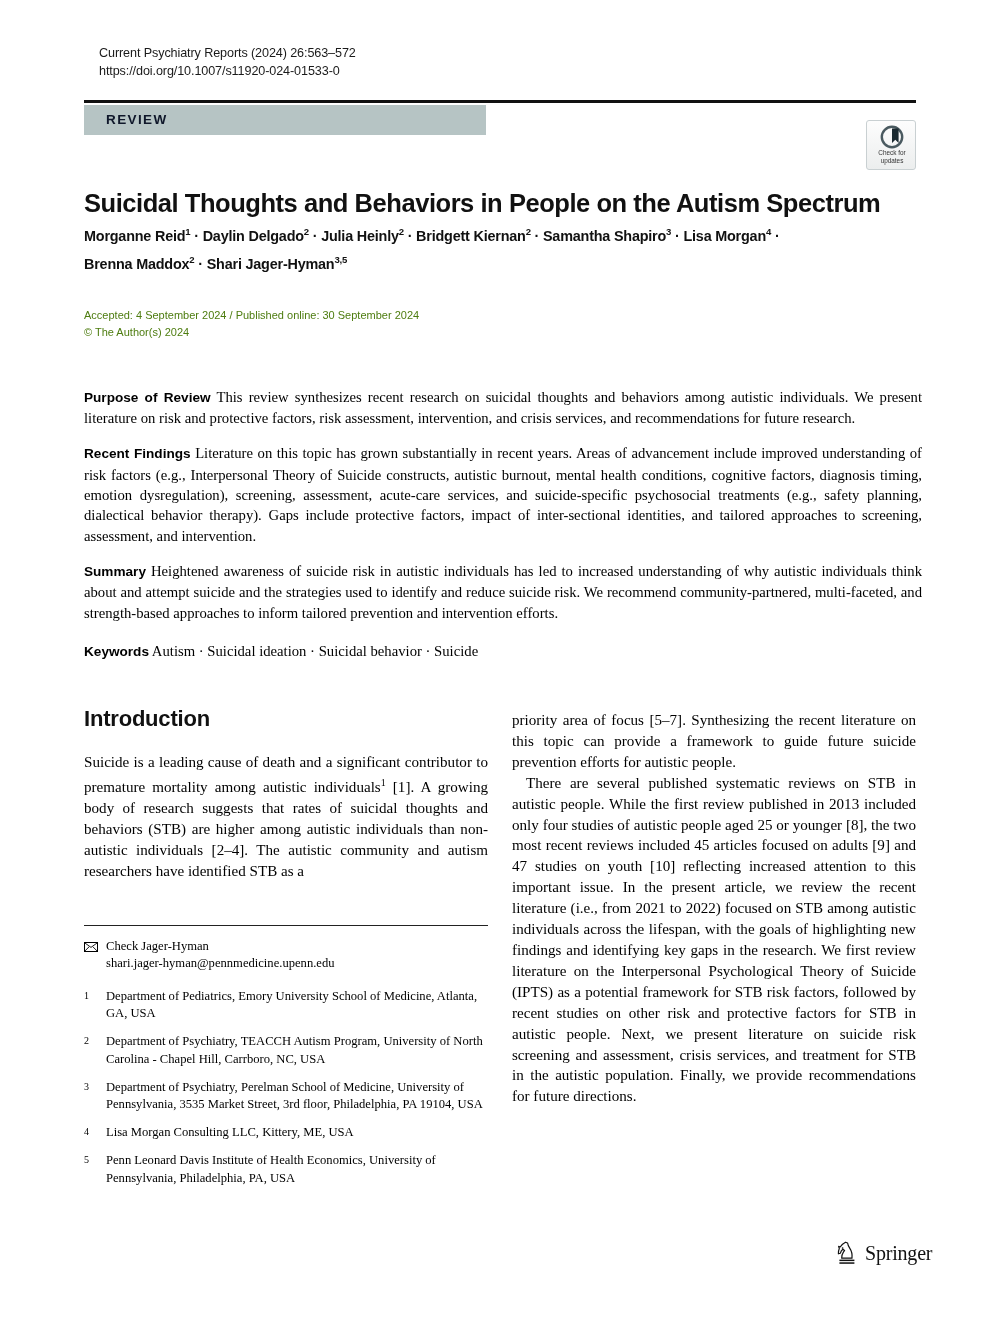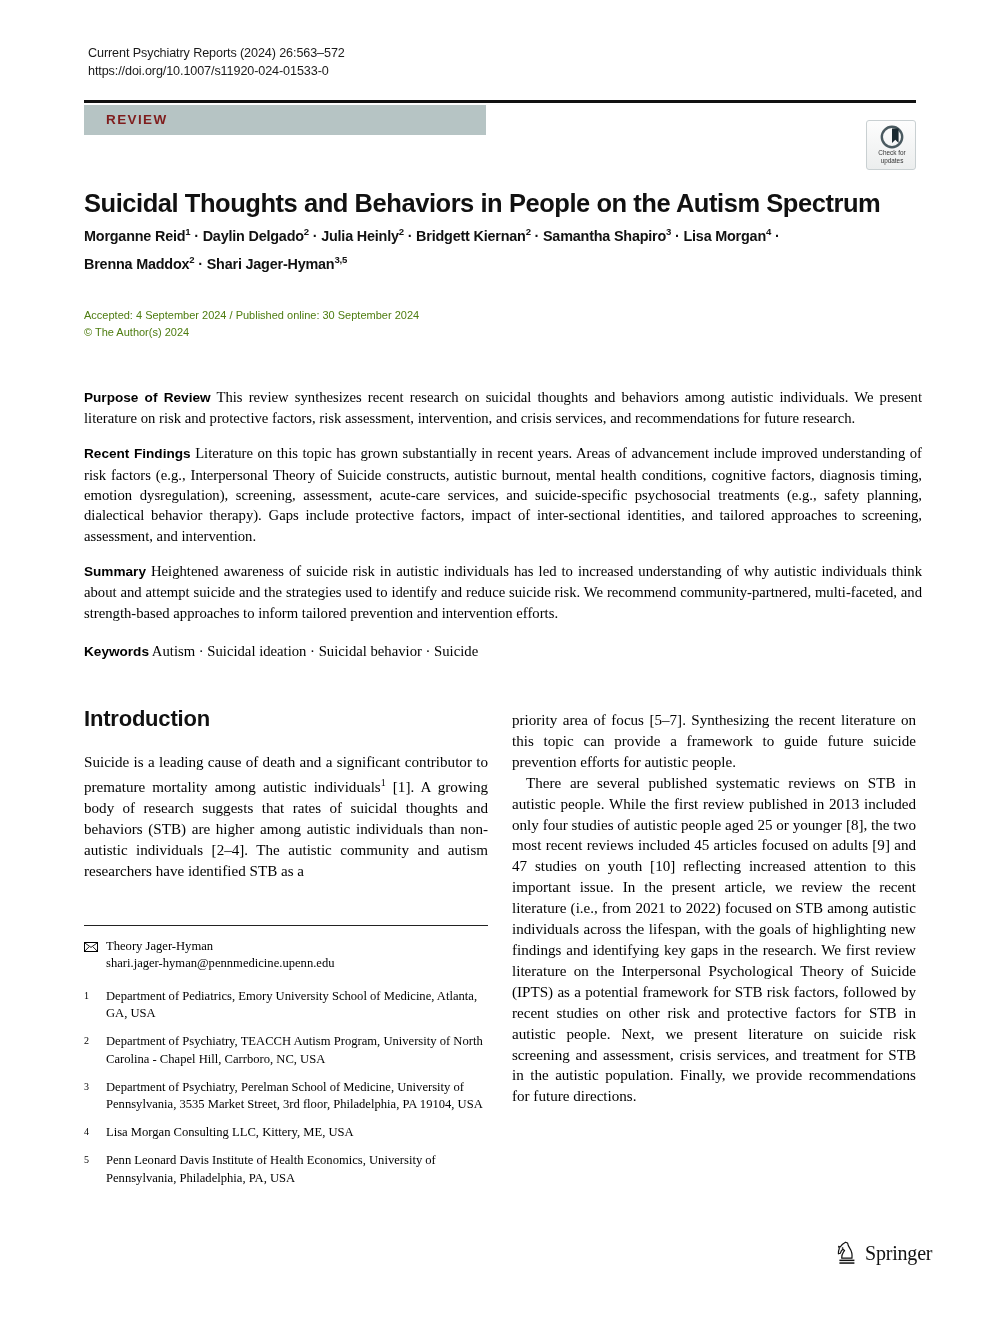--- a/index.html
+++ b/index.html
@@ -20,21 +20,21 @@
     position: absolute;
     left: 0; top: 0;
     width: 1000px;
     height: 1329px;
     background: #ffffff;
   }
 
   
   .journal-head {
     position: absolute;
-    left: 88px;
+    left: 99px;
     top: 45px;
     font-family: "Liberation Sans", sans-serif;
     font-size: 12.6px;
     line-height: 17.5px;
     color: #1a1a1a;
     letter-spacing: -0.1px;
   }
   .journal-head div { white-space: nowrap; }
 
   
@@ -57,21 +57,21 @@
     background: #b6c4c4;
   }
   .review-banner span {
     position: absolute;
     left: 14px;
     top: 7px;
     font-family: "Liberation Sans", sans-serif;
     font-size: 13.5px;
     font-weight: bold;
     letter-spacing: 1.4px;
-    color: #7f1d1d;
+    color: #0f172a;
     padding-left: 8px;
   }
 
   
   .crossmark {
     position: absolute;
     left: 866px;
     top: 120px;
     width: 50px;
     height: 50px;
@@ -359,21 +359,21 @@
   <div class="corr">
     <div class="corr-row">
       <div class="corr-icon">
         <svg width="14" height="10" viewBox="0 0 14 10">
           <rect x="0.5" y="0.5" width="13" height="9" fill="#ffffff" stroke="#000000" stroke-width="1"></rect>
           <path d="M0.7 0.8 L7 5.4 L13.3 0.8" fill="none" stroke="#000000" stroke-width="0.9"></path>
           <path d="M0.7 9.2 L5 4.9 M13.3 9.2 L9 4.9" fill="none" stroke="#000000" stroke-width="0.9"></path>
         </svg>
       </div>
       <div class="corr-body">
-        <div>Theory Jager-Hyman</div>
+        <div>Check Jager-Hyman</div>
         <div>shari.jager-hyman@pennmedicine.upenn.edu</div>
       </div>
     </div>
   </div>
 
   <div class="affils">
     <div class="affil-row">
       <div class="affil-num">1</div>
       <div class="affil-text">Department of Pediatrics, Emory University School of Medicine, Atlanta, GA, USA</div>
     </div>

